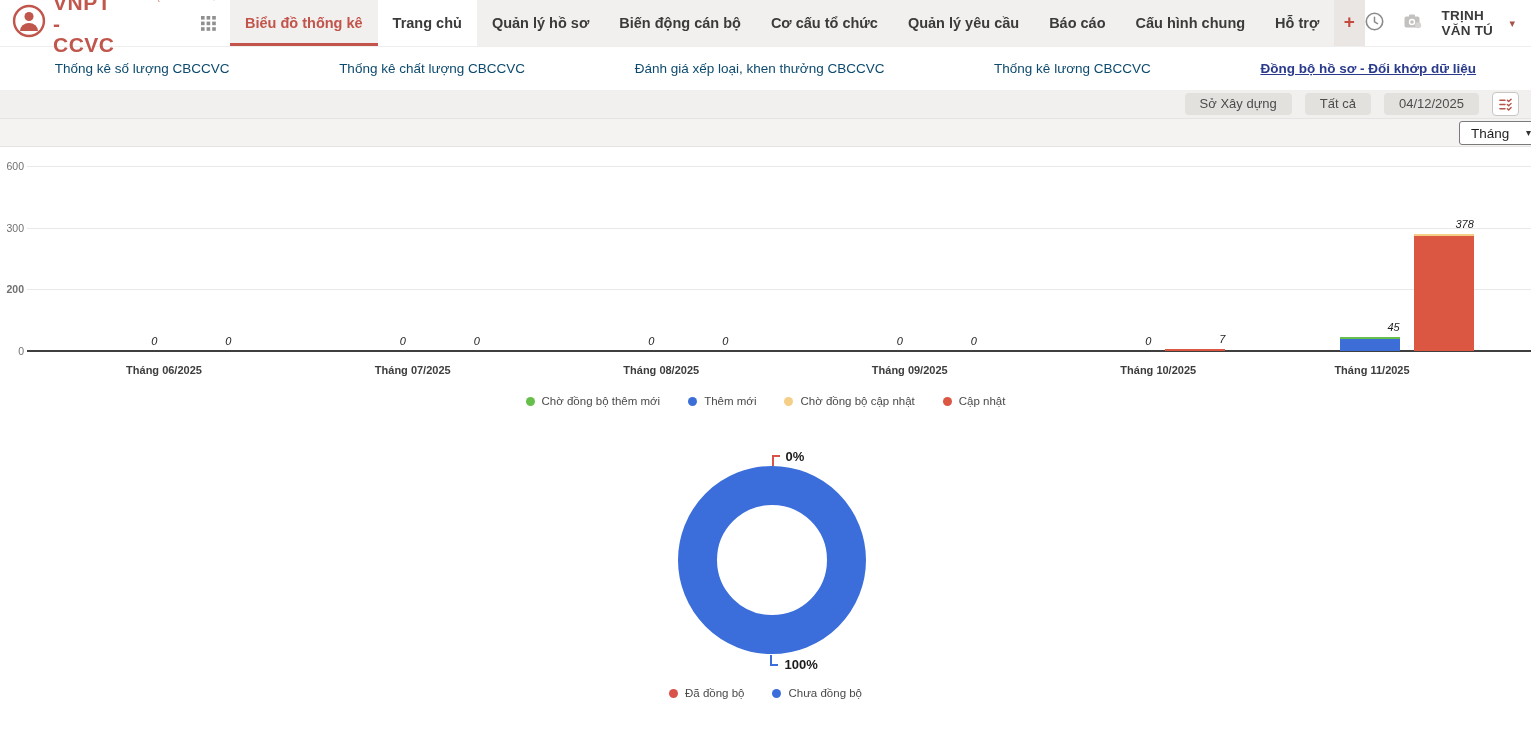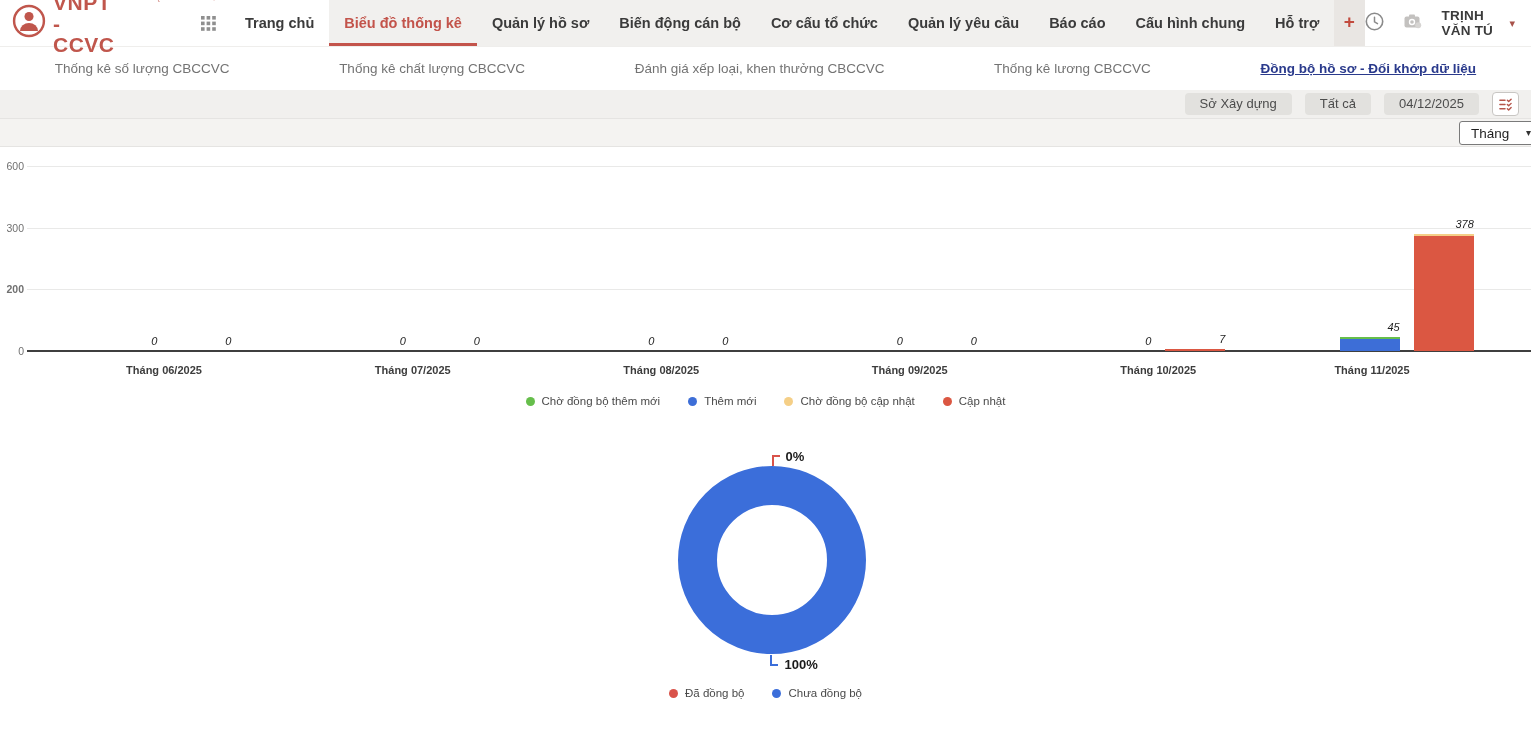--- a/index.html
+++ b/index.html
@@ -19,21 +19,21 @@
   .tab.first { background:#fff; }
   .tab.active { color:#c3544b; box-shadow:inset 0 -3px 0 #c3544b; }
   .plus-tab { width:38px; background:#e9e6e3; color:#c24b3e; font-size:19px; font-weight:bold; text-align:center; line-height:44px; cursor:pointer; }
   .user-area { margin-left:auto; display:flex; align-items:center; gap:20px; padding-right:16px; }
   .user-btn { display:flex; align-items:center; gap:8px; cursor:pointer; }
   .user-name { font-size:13.5px; font-weight:bold; color:#3b3b3b; letter-spacing:.2px; }
   .caret { font-size:11px; color:#a8524a; line-height:1; }
 
   
   .submenu { height:43px; background:#fff; display:flex; justify-content:space-around; align-items:center; }
-  .submenu-item { font-size:13.5px; color:#737373; cursor:pointer; white-space:nowrap; }
+  .submenu-item { font-size:13.5px; color:#0c4a6e; cursor:pointer; white-space:nowrap; }
   .submenu-item.active { color:#2a3a8c; text-decoration:underline; font-weight:bold; }
 
   
   .filter-row { height:28px; background:#f1f0ee; display:flex; justify-content:flex-end; align-items:center; gap:13px; padding-right:12px; }
   .filter-btn { background:#e2e1de; border:none; border-radius:4px; font-size:13px; color:#4c4c4c; padding:4px 15px; font-family:inherit; cursor:pointer; line-height:1.1; }
   .icon-btn { width:27px; height:24px; background:#fff; border:1px solid #c8c6c3; border-radius:4px; display:flex; align-items:center; justify-content:center; cursor:pointer; }
 
   
   .titlebar { background:#f4f3f1; border-top:1px solid #e5e4e2; border-bottom:1px solid #e5e4e2; font-size:13px; font-weight:bold; color:#3c3c3c; display:flex; align-items:center; padding-left:5px; position:relative; }
   .titlebar.tb1 { height:29px; }
@@ -88,22 +88,22 @@
           <rect x="0" y="5.6" width="3.6" height="3.6"></rect>
             <rect x="5.6" y="5.6" width="3.6" height="3.6"></rect>
             <rect x="11.2" y="5.6" width="3.6" height="3.6"></rect>
           <rect x="0" y="11.2" width="3.6" height="3.6"></rect>
             <rect x="5.6" y="11.2" width="3.6" height="3.6"></rect>
             <rect x="11.2" y="11.2" width="3.6" height="3.6"></rect>
         </g>
       </svg>
     </div>
     <div class="tabs" id="nav-tabs">
+        <div class="tab active">Biểu đồ thống kê</div>
         <div class="tab first">Trang chủ</div>
-        <div class="tab active">Biểu đồ thống kê</div>
         <div class="tab">Quản lý hồ sơ</div>
         <div class="tab">Biến động cán bộ</div>
         <div class="tab">Cơ cấu tổ chức</div>
         <div class="tab">Quản lý yêu cầu</div>
         <div class="tab">Báo cáo</div>
         <div class="tab">Cấu hình chung</div>
         <div class="tab">Hỗ trợ</div>
       </div>
     <div class="plus-tab">+</div>
     <div class="user-area">

